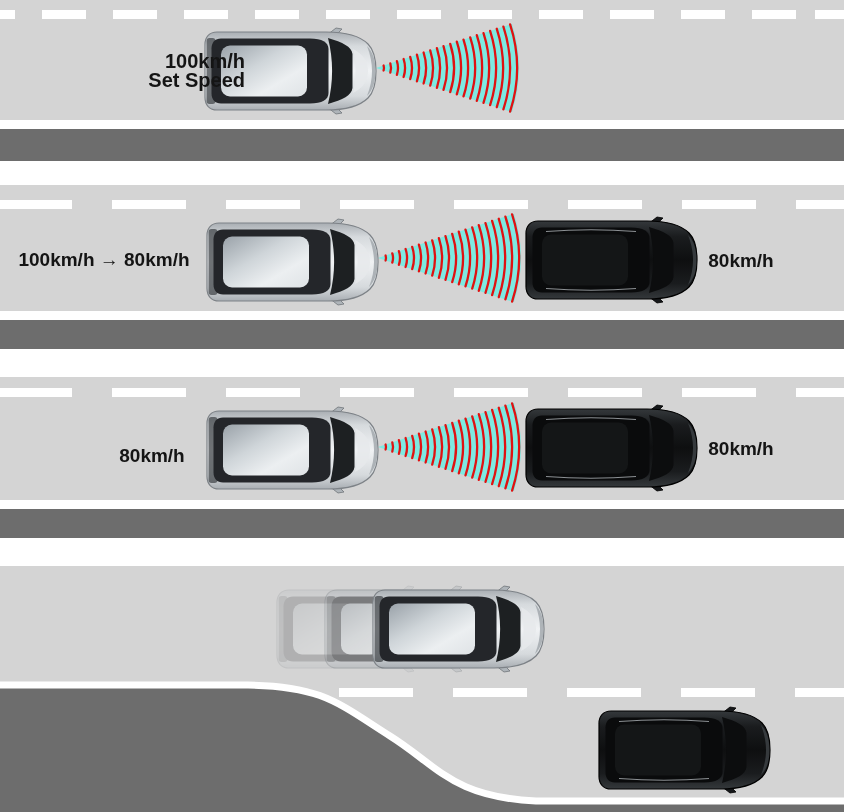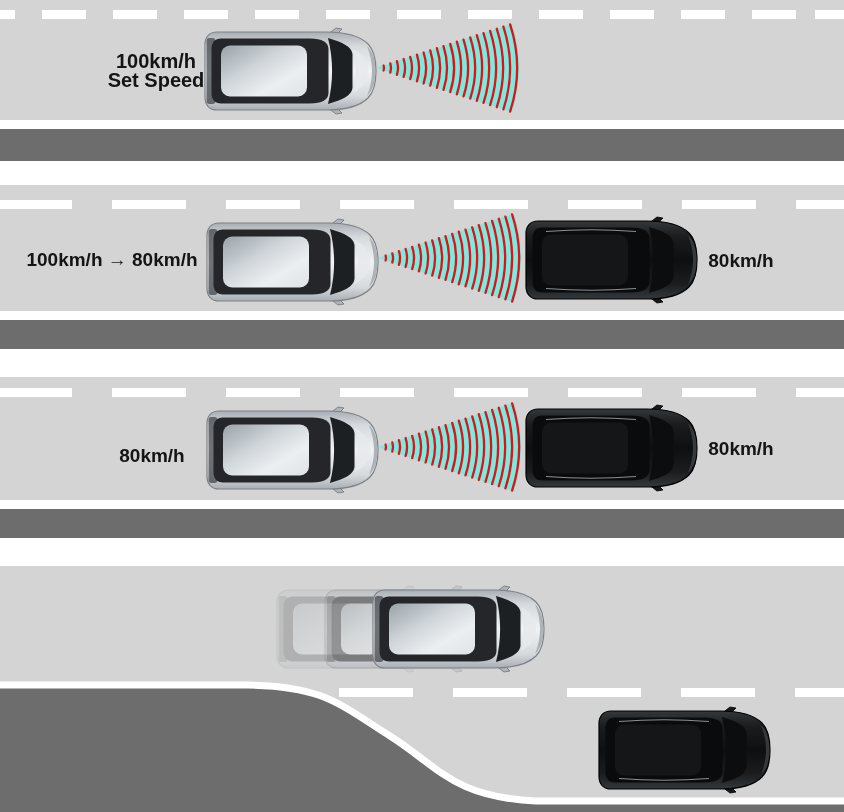--- a/index.html
+++ b/index.html
@@ -139,25 +139,25 @@
     <g opacity=".2">
         <use href="#carS" x="272" y="585" width="178" height="88"></use>
       </g>
     <g opacity=".38">
         <use href="#carS" x="320" y="585" width="178" height="88"></use>
       </g>
     <use href="#carS" x="368" y="585" width="178" height="88"></use>
     <use href="#carB" x="594" y="706" width="178" height="88"></use>
   </svg>
 
-  <div class="label two-line" style="left:57px;top:52px;width:198px;font-size:20px;">
+  <div class="label two-line" style="left:47px;top:52px;width:198px;font-size:20px;text-align:right;">
     <span>100km/h</span><br>
     <span>Set Speed</span>
   </div>
 
-  <div class="label" style="left:12px;top:249px;width:200px;font-size:19px;">100km/h → 80km/h</div>
+  <div class="label" style="left:4px;top:249px;width:200px;font-size:19px;">100km/h → 80km/h</div>
   <div class="label" style="left:691px;top:250px;width:100px;font-size:19px;">80km/h</div>
 
   <div class="label" style="left:52px;top:445px;width:200px;font-size:19px;">80km/h</div>
   <div class="label" style="left:691px;top:438px;width:100px;font-size:19px;">80km/h</div>
 
 
 </div>
 
 </body></html>

